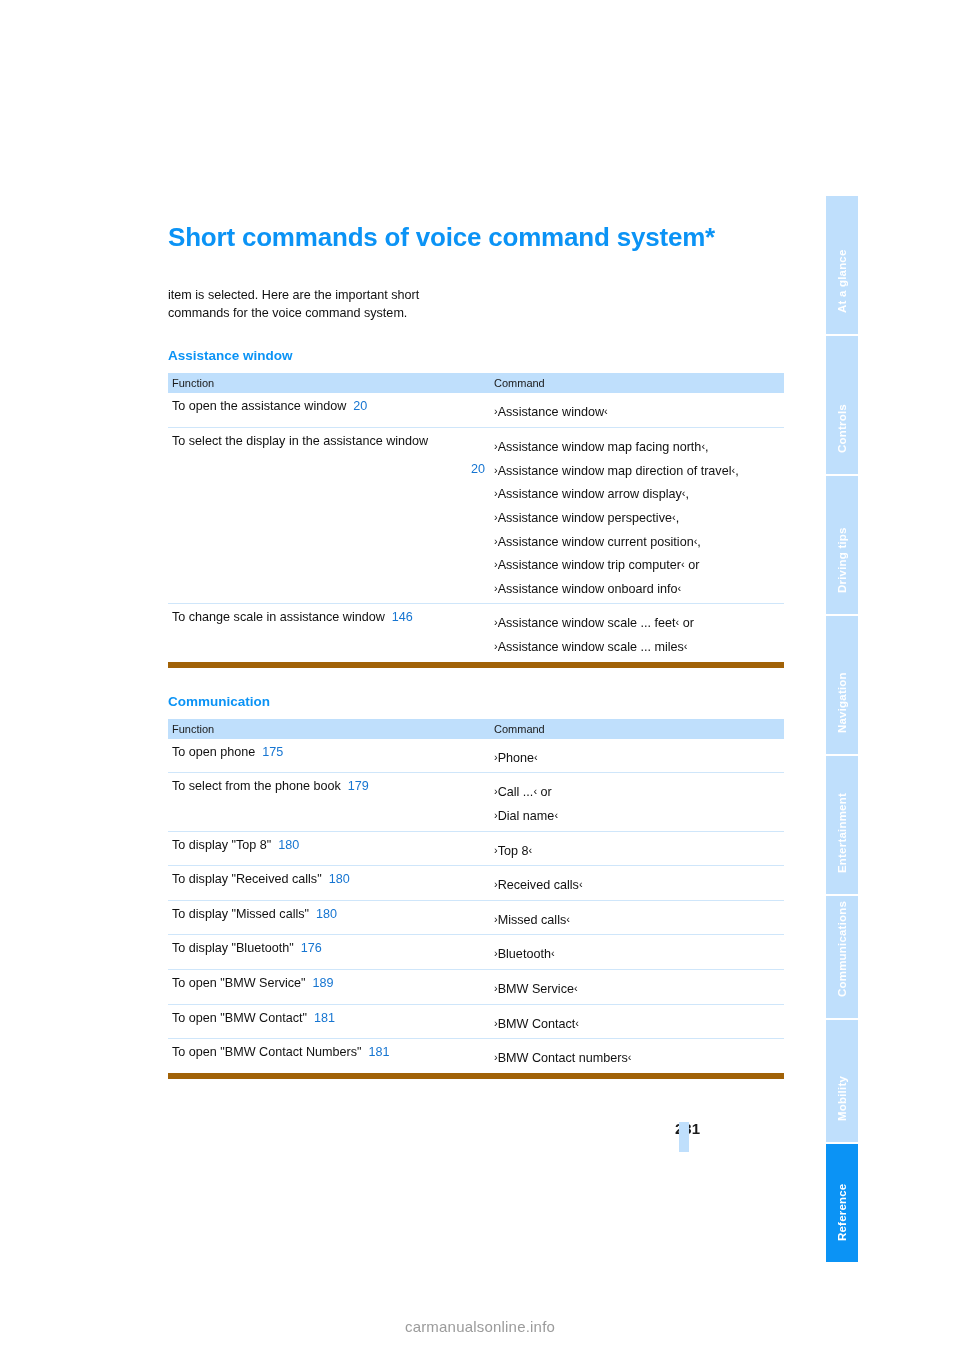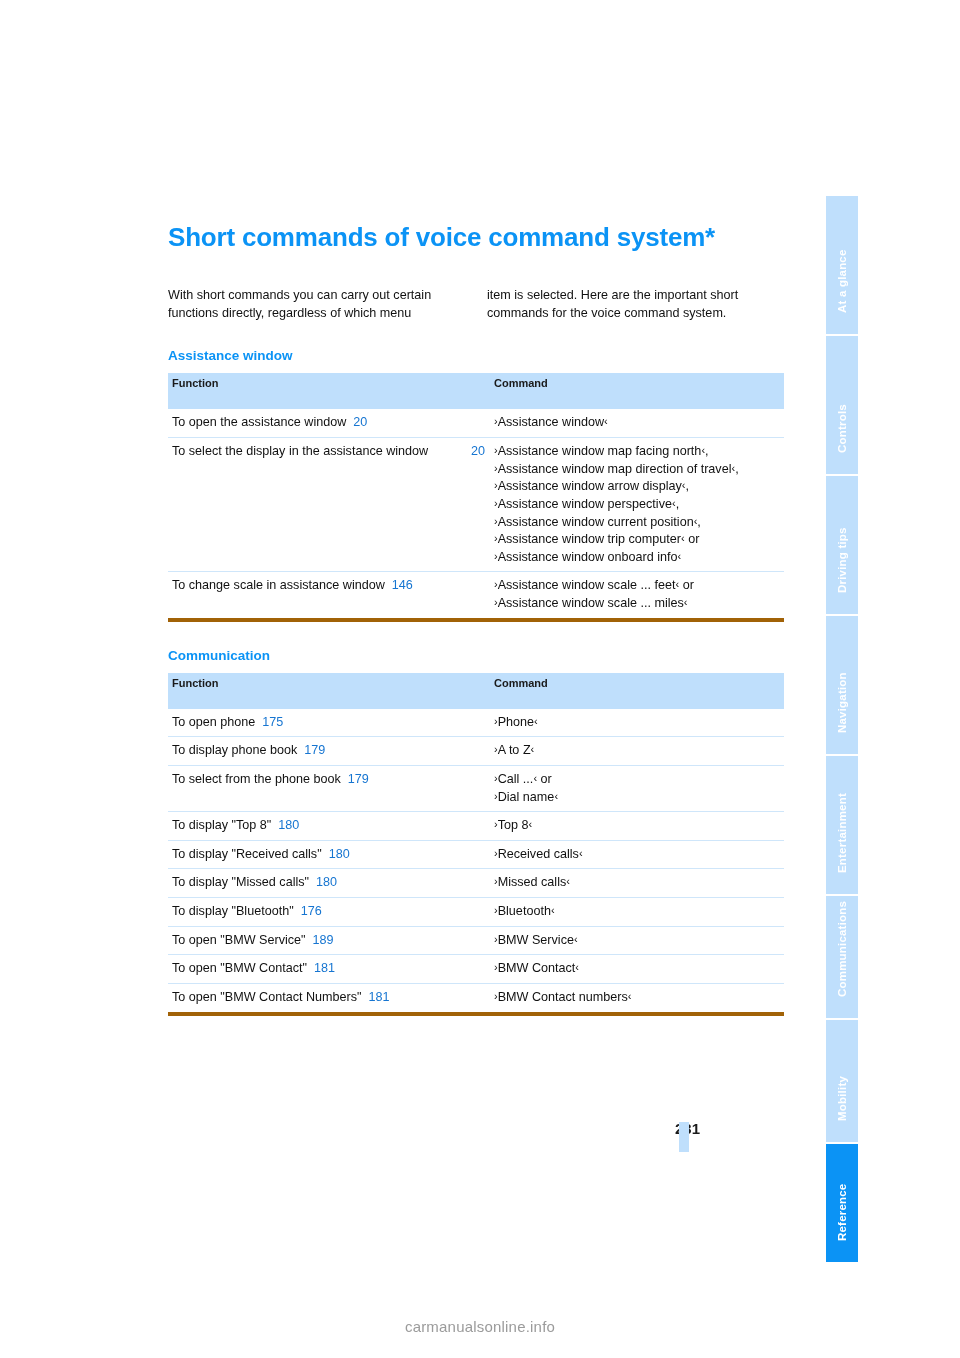--- a/index.html
+++ b/index.html
@@ -68,57 +68,59 @@
     border-collapse: collapse;
     table-layout: fixed;
     margin-bottom: 26px;
   }
   table.cmd-table col.c-fn  { width: 322px; }
   table.cmd-table col.c-cmd { width: 294px; }
 
   table.cmd-table thead th {
     background: #bfdffc;
     text-align: left;
-    font-weight: bold;
+    font-weight: normal;
     font-size: 11px;
     color: #1a1a1a;
-    padding: 4px 0 20px 4px;
+    padding: 4px 0 4px 4px;
     border: none;
   }
 
   table.cmd-table tbody td {
     border-bottom: 1px solid #cfe6fa;
     padding: 5px 2px 5px 4px;
     vertical-align: top;
     font-size: 12.6px;
     line-height: 1.40;
     color: #111;
   }
   table.cmd-table tbody tr:last-child td {
-    border-bottom: 4px solid #a16207;
+    border-bottom: 6px solid #a16207;
   }
 
   .fn-cell {
     position: relative;
   }
   .fn-text { }
   .pg-ref {
     color: #1675d1;
     margin-left: 7px;
     white-space: nowrap;
+    margin-top: 28px;
   }
   .pg-ref.pg-right {
     float: right;
     margin-left: 0;
     padding-right: 3px;
   }
 
   .cmd-line {
     display: block;
     white-space: nowrap;
+    margin-top: 6px;
   }
   .q-open  { font-size: 11px; vertical-align: 1px; }
   .q-close { font-size: 11px; vertical-align: 1px; }
 
   
   #folio {
     position: absolute;
     left: 600px;
     top: 1120px;
     width: 100px;
@@ -182,21 +184,20 @@
 </head>
 <body>
 
 <div id="page">
 
   <div id="content">
 
     <h1 class="page-title">Short commands of voice command system*</h1>
 
     <div class="intro">
-      <div class="intro-col">With short commands you can carry out certain functions directly, regardless of which menu</div>
       <div class="intro-col">item is selected. Here are the important short commands for the voice command system.</div>
     </div>
 
     <div id="sections">
         <div class="section-heading">Assistance window</div>
         <table class="cmd-table">
           <colgroup>
             <col class="c-fn">
             <col class="c-cmd">
           </colgroup>
@@ -247,26 +248,20 @@
             </tr>
           </thead>
           <tbody>
             <tr>
               <td class="fn-cell"><span class="fn-text">To open phone</span><span class="pg-ref">175</span></td>
               <td>
                 <span class="cmd-line"><span class="q-open">›</span><span>Phone</span><span class="q-close">‹</span></span>
               </td>
             </tr>
             <tr>
-              <td class="fn-cell"><span class="fn-text">To display phone book</span><span class="pg-ref">179</span></td>
-              <td>
-                <span class="cmd-line"><span class="q-open">›</span><span>A to Z</span><span class="q-close">‹</span></span>
-              </td>
-            </tr>
-            <tr>
               <td class="fn-cell"><span class="fn-text">To select from the phone book</span><span class="pg-ref">179</span></td>
               <td>
                 <span class="cmd-line"><span class="q-open">›</span><span>Call ...</span><span class="q-close">‹</span><span> or</span></span>
                 <span class="cmd-line"><span class="q-open">›</span><span>Dial name</span><span class="q-close">‹</span></span>
               </td>
             </tr>
             <tr>
               <td class="fn-cell"><span class="fn-text">To display "Top 8"</span><span class="pg-ref">180</span></td>
               <td>
                 <span class="cmd-line"><span class="q-open">›</span><span>Top 8</span><span class="q-close">‹</span></span>

